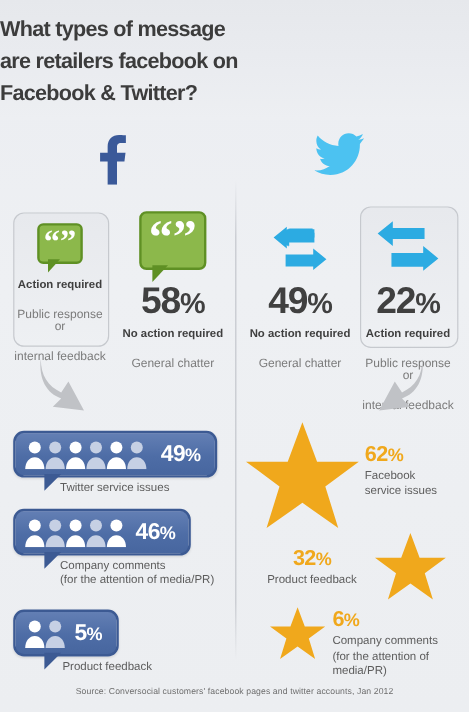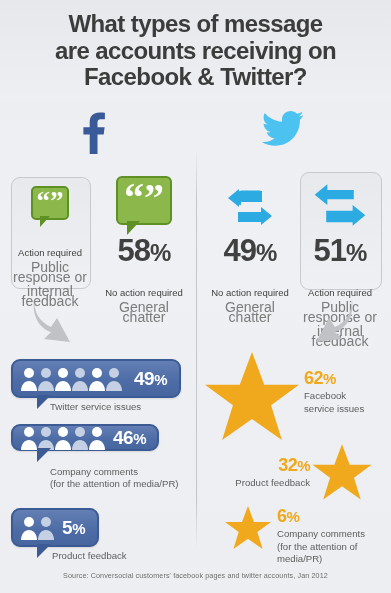--- a/index.html
+++ b/index.html
@@ -10,40 +10,40 @@
     color:#4c4c4c;
     -webkit-font-smoothing:antialiased;
   }
   .page{position:relative;width:391px;height:593px;
     background:linear-gradient(180deg,#e9ebef 0%,#eceef2 14%,#eef0f3 40%,#eceef1 100%);
     overflow:hidden;}
 
   
   .header{position:absolute;left:0;top:0;width:391px;height:100px;
     background:linear-gradient(180deg,#e6e8ec 0%,#eaecf0 60%,#edeff2 100%);}
-  .title{position:absolute;left:0;top:11px;width:391px;text-align:center;
-    font-size:24px;line-height:26.5px;font-weight:bold;color:#3c3c3c;
+  .title{position:absolute;left:0;top:11px;width:391px;
+    font-size:18px;line-height:26.5px;font-weight:bold;color:#3c3c3c;
     letter-spacing:-0.6px;}
 
   
   .fb-logo{position:absolute;left:80px;top:110px;width:26px;height:44px;}
   .fb-logo svg{display:block;}
   .tw-logo{position:absolute;left:262px;top:110px;width:42px;height:36px;}
   .tw-logo svg{display:block;}
 
   
   .divider{position:absolute;left:196px;top:150px;width:1px;height:400px;
     background:linear-gradient(180deg,rgba(190,193,199,0) 0%,#c3c6cc 12%,#c3c6cc 88%,rgba(190,193,199,0) 100%);}
 
   
   .stat{position:absolute;text-align:center;}
   .stat .pct{font-size:31px;font-weight:bold;color:#404040;letter-spacing:-1px;line-height:34px;}
   .stat .pct .sym{font-size:24px;font-weight:bold;}
-  .stat .lab{font-size:9.5px;font-weight:normal;color:#3f3f3f;line-height:11.5px;margin-top:17px;}
-  .stat .sub{font-size:14px;color:#7b7b7b;line-height:10.5px;margin-top:3px;}
+  .stat .lab{font-size:9.5px;font-weight:bold;color:#3f3f3f;line-height:11.5px;margin-top:2px;}
+  .stat .sub{font-size:10px;color:#7b7b7b;line-height:10.5px;margin-top:14px;}
 
   .boxed{position:absolute;border:1.6px solid #c6c9ce;border-radius:9px;
     background:linear-gradient(180deg,#e7e9ed 0%,#eef0f3 100%);}
 
   
   .qb{position:relative;border-radius:6px;background:#8cb84b;
     border:2.5px solid #5f9024;box-sizing:border-box;}
   .qb.small{width:38px;height:34px;border-width:2px;border-radius:5px;}
   .qb:after{content:"";position:absolute;left:9px;bottom:-12px;
     width:0;height:0;border-left:0 solid transparent;
@@ -89,21 +89,21 @@
     font-size:7.2px;color:#6e6e6e;letter-spacing:0.1px;}
 </style>
 </head>
 <body>
 
 <div class="page">
 
   <div class="header">
     <div class="title">
       <div>What types of message</div>
-      <div>are accounts receiving on</div>
+      <div>are retailers facebook on</div>
       <div>Facebook &amp; Twitter?</div>
     </div>
   </div>
 
   <div class="fb-logo">
     <svg width="26" height="44" viewBox="0 0 26 44">
       <path d="M17.5 44V24.5h6.2l0.9-7.2h-7.1v-4.6c0-2.1 0.6-3.5 3.6-3.5h3.8V2.8C24.2 2.6 21.9 2.4 19.2 2.4c-5.6 0-9.5 3.4-9.5 9.7v5.2H3.4v7.2h6.3V44z" fill="#3a5999"></path>
     </svg>
   </div>
 
@@ -155,21 +155,21 @@
 
   <div class="boxed" style="left:300px;top:172px;width:80px;height:116px;"></div>
 
   <div class="stat" style="left:300px;top:176px;width:80px;">
     <div class="rt" style="height:58px;display:flex;align-items:center;justify-content:center;">
       <svg width="56" height="46" viewBox="0 0 48 40">
         <path d="M13 2l-11 9 11 9v-5h23V7H13V2z" fill="#2cabe2"></path>
         <path d="M35 38l11-9-11-9v5H12v10h23v3z" fill="#2cabe2"></path>
       </svg>
     </div>
-    <div class="pct"><span>51</span><span class="sym">%</span></div>
+    <div class="pct"><span>22</span><span class="sym">%</span></div>
     <div class="lab">Action required</div>
     <div class="sub">Public response or</div>
     <div class="sub">internal feedback</div>
   </div>
 
   <div class="arrow" style="left:30px;top:297px;">
     <svg width="46" height="52" viewBox="0 0 46 52">
       <path d="M4 2c0 14 6 23 17 28l6-9 13 24-26-3 7-7C9 31 2 19 4 2z" fill="#c0c2c6"></path>
     </svg>
   </div>
@@ -210,21 +210,21 @@
             <path d="M86 24c0-6 3.6-10 8-10s8 4 8 10z"></path>
         </g>
       </svg>
     </div>
     <div class="bpct"><span>49</span><span class="sym">%</span></div>
   </div>
   <div class="barlab" style="left:50px;top:401px;width:145px;">
     <div>Twitter service issues</div>
   </div>
 
-  <div class="bar" style="left:11px;top:424px;width:148px;height:27px;">
+  <div class="bar" style="left:11px;top:424px;width:148px;height:39px;">
     <div class="people">
       <svg width="93" height="24" viewBox="0 0 93 24">
         <g fill="#ffffff">
           <circle cx="9" cy="6" r="5"></circle>
             <path d="M1 24c0-6 3.6-10 8-10s8 4 8 10z"></path>
         </g>
         <g fill="#c6d0e4">
           <circle cx="26" cy="6" r="5"></circle>
             <path d="M18 24c0-6 3.6-10 8-10s8 4 8 10z"></path>
         </g>
@@ -277,21 +277,21 @@
     <div class="spct"><span>62</span><span class="sym">%</span></div>
     <div class="stxt">Facebook</div>
     <div class="stxt">service issues</div>
   </div>
 
   <div class="star" style="left:311px;top:443px;">
     <svg width="62" height="59" viewBox="0 0 100 96">
       <path d="M50 2l12.5 33.5H98L69.5 56.5 80.5 92 50 70.5 19.5 92l11-35.5L2 35.5h35.5z" fill="#f0a81c"></path>
     </svg>
   </div>
-  <div class="starlab" style="left:210px;top:455px;width:100px;text-align:right;">
+  <div class="starlab" style="left:210px;top:455px;width:100px;text-align:center;">
     <div class="spct"><span>32</span><span class="sym">%</span></div>
     <div class="stxt">Product feedback</div>
   </div>
 
   <div class="star" style="left:224px;top:505px;">
     <svg width="48" height="46" viewBox="0 0 100 96">
       <path d="M50 2l12.5 33.5H98L69.5 56.5 80.5 92 50 70.5 19.5 92l11-35.5L2 35.5h35.5z" fill="#f0a81c"></path>
     </svg>
   </div>
   <div class="starlab" style="left:277px;top:506px;width:110px;">

